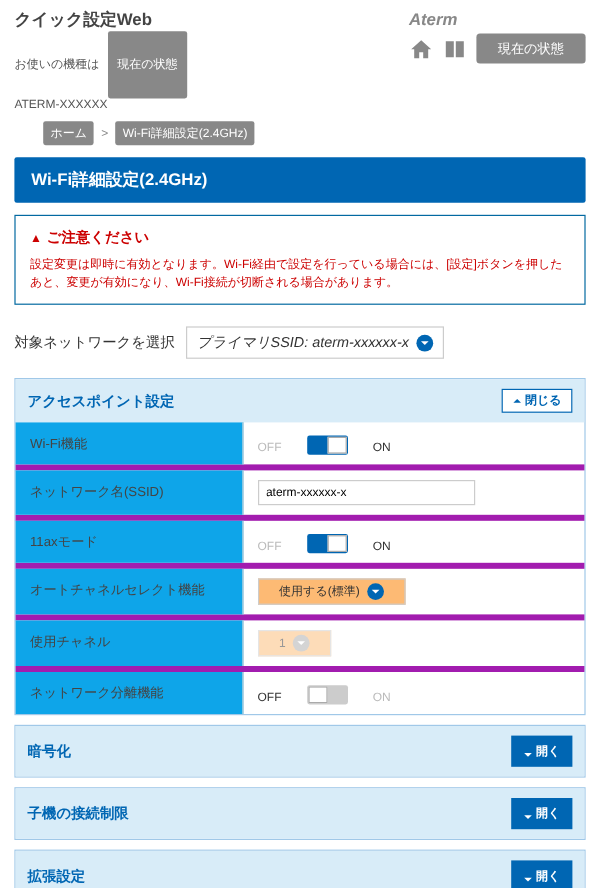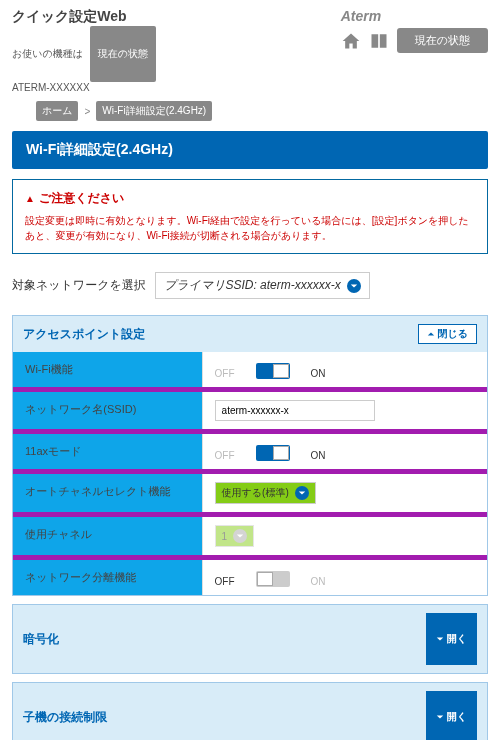--- a/index.html
+++ b/index.html
@@ -21,34 +21,34 @@
 .notice-title { color: #c00; font-weight: bold; font-size: 12px; margin-bottom: 6px; }
 .notice-title::before { content: "▲"; margin-right: 4px; font-size: 10px; }
 .notice-text { color: #c00; font-size: 10px; line-height: 1.5; }
 .network-select { text-align: left; padding: 8px 12px; font-size: 12px; }
 .select-box { display: inline-flex; align-items: center; border: 1px solid #ccc; padding: 4px 8px; margin-left: 6px; background: #fff; font-style: italic; }
 .chevron-circle { width: 14px; height: 14px; background: #0066b3; border-radius: 50%; display: inline-flex; align-items: center; justify-content: center; margin-left: 6px; }
 .chevron-circle svg { width: 8px; height: 8px; fill: #fff; }
 .section { margin: 8px 12px; border: 1px solid #a0c8e8; }
 .section-head { background: #d8ecf8; padding: 8px 10px; display: flex; justify-content: space-between; align-items: center; font-size: 12px; font-weight: bold; color: #0066b3; }
 .collapse-btn { border: 1px solid #0066b3; color: #0066b3; background: #fff; padding: 2px 8px; font-size: 10px; border-radius: 0; display: inline-flex; align-items: center; gap: 3px; }
-.expand-btn { background: #0066b3; color: #fff; padding: 19px 10px; font-size: 10px; display: inline-flex; align-items: center; gap: 3px; }
+.expand-btn { background: #0066b3; color: #fff; padding: 6px 10px; font-size: 10px; display: inline-flex; align-items: flex-end; gap: 3px; }
 .table { width: 100%; }
 .row { display: flex; border-top: 5px solid #a21caf; }
 .row:first-child { border-top: none; }
 .cell-label { width: 40%; background: #0ea5e9; padding: 10px 12px; font-size: 11px; color: #444; border-right: 1px solid #ddd; }
 .cell-value { width: 60%; padding: 8px 12px; display: flex; align-items: flex-end; gap: 21px; font-size: 10px; }
 .toggle { width: 34px; height: 16px; background: #ccc; border-radius: 2px; position: relative; display: inline-block; }
 .toggle.on { background: #0066b3; }
 .toggle-knob { position: absolute; width: 16px; height: 14px; background: #fff; top: 1px; left: 1px; border: 1px solid #aaa; }
 .toggle.on .toggle-knob { left: auto; right: 1px; }
 .off-label { color: #bbb; }
 .on-label { color: #333; }
-.text-input { border: 1px solid #ccc; padding: 4px 6px; width: 160px; font-size: 10px; }
-.dropdown { display: inline-flex; align-items: center; border: 1px solid #ccc; padding: 3px 6px; font-size: 10px; background: #84cc16; }
+.text-input { border: 1px solid #ccc; padding: 4px 6px; width: 181px; font-size: 10px; }
+.dropdown { display: inline-flex; align-items: center; border: 1px solid #ccc; padding: 3px 17px; font-size: 10px; background: #fdba74; }
 .red-circle { position: relative; }
 .red-circle::after { content: ""; position: absolute; border: 3px solid #e00; border-radius: 50%; width: 125px; height: 28px; left: -8px; top: -6px; pointer-events: none; }
 .btn-row { display: flex; justify-content: center; gap: 16px; padding: 14px 0; }
 .btn { padding: 8px 36px; font-size: 12px; color: #fff; border: none; }
 .btn-back { background: #888; }
 .btn-submit { background: #0066b3; }
 </style>
 </head>
 <body>
 

